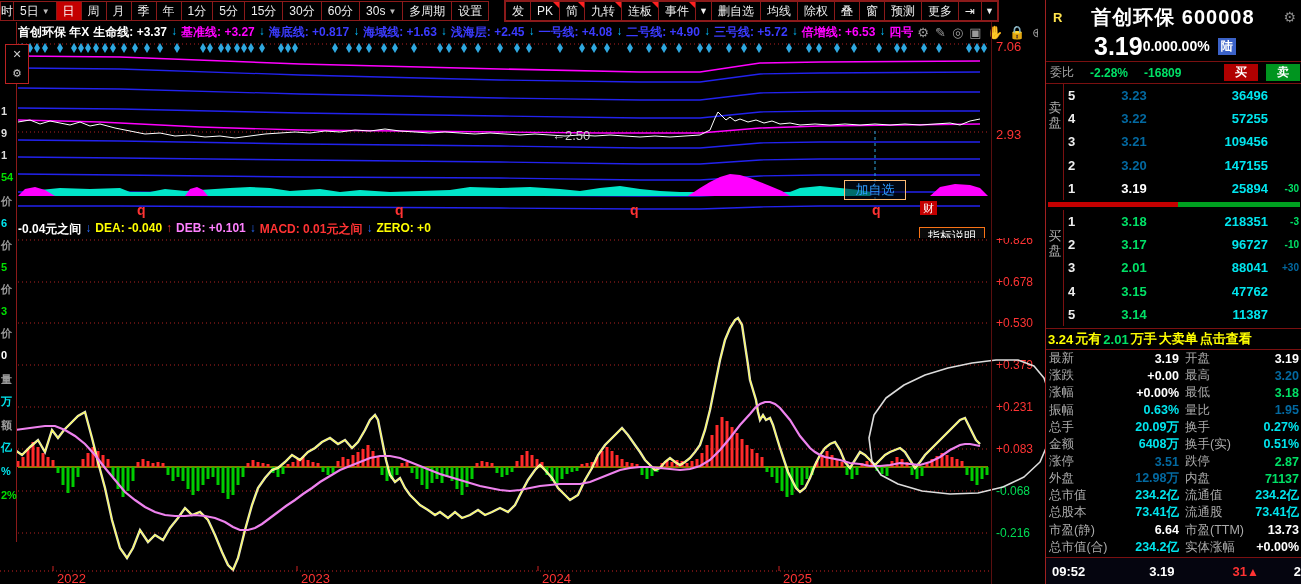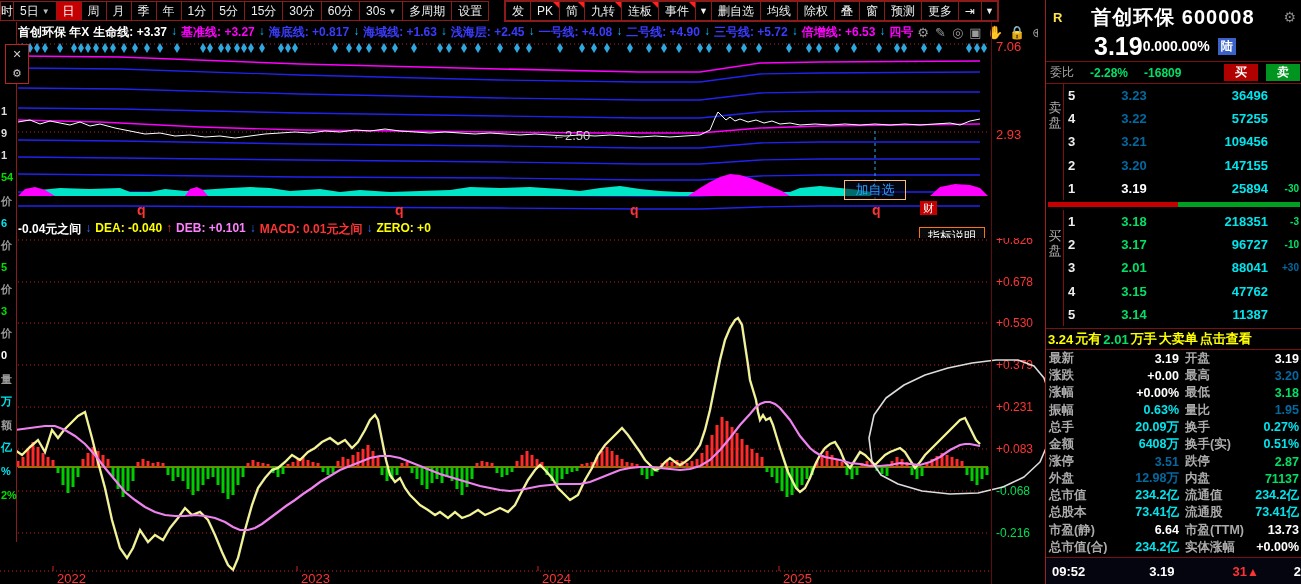--- a/index.html
+++ b/index.html
@@ -71,21 +71,21 @@
   .ob-delta{flex:1;text-align:right;padding-right:3px;font-size:10px;}
   #ratio-bar{position:absolute;left:2px;top:202px;width:252px;height:5px;display:flex;}
   #ratio-red{background:#c40000;width:51.5%;}
   #ratio-green{background:#00a020;flex:1;}
   #rp-notice{position:absolute;left:0;top:328px;width:100%;height:20px;display:flex;align-items:center;
         border-top:1px solid #7a1010;border-bottom:1px solid #7a1010;font-size:13px;font-weight:bold;
         color:#ffff00;white-space:nowrap;cursor:pointer;}
   #rp-notice span{margin-left:2px;}
   #rp-info{position:absolute;left:0;top:350px;width:100%;height:206px;}
   .info-row{height:17.16px;display:flex;align-items:center;font-size:12.5px;font-weight:bold;}
-  .il{color:#aaa;font-weight:bold;}
+  .il{color:#aaa;font-weight:normal;}
   .il1{width:62px;padding-left:3px;}
   .iv1{width:68px;text-align:right;}
   .il2{width:64px;padding-left:6px;}
   .iv2{flex:1;text-align:right;padding-right:3px;}
   #rp-status{position:absolute;left:0;top:557px;width:100%;height:27px;border-top:1px solid #7a1010;
         display:flex;align-items:center;font-size:13px;font-weight:bold;color:#fff;background:#05050f;}
   #st-time{margin-left:6px;}
   #st-price{margin-left:64px;}
   #st-count{margin-left:58px;color:#ff3333;}
   #st-arrow{color:#ff3333;font-size:12px;}

